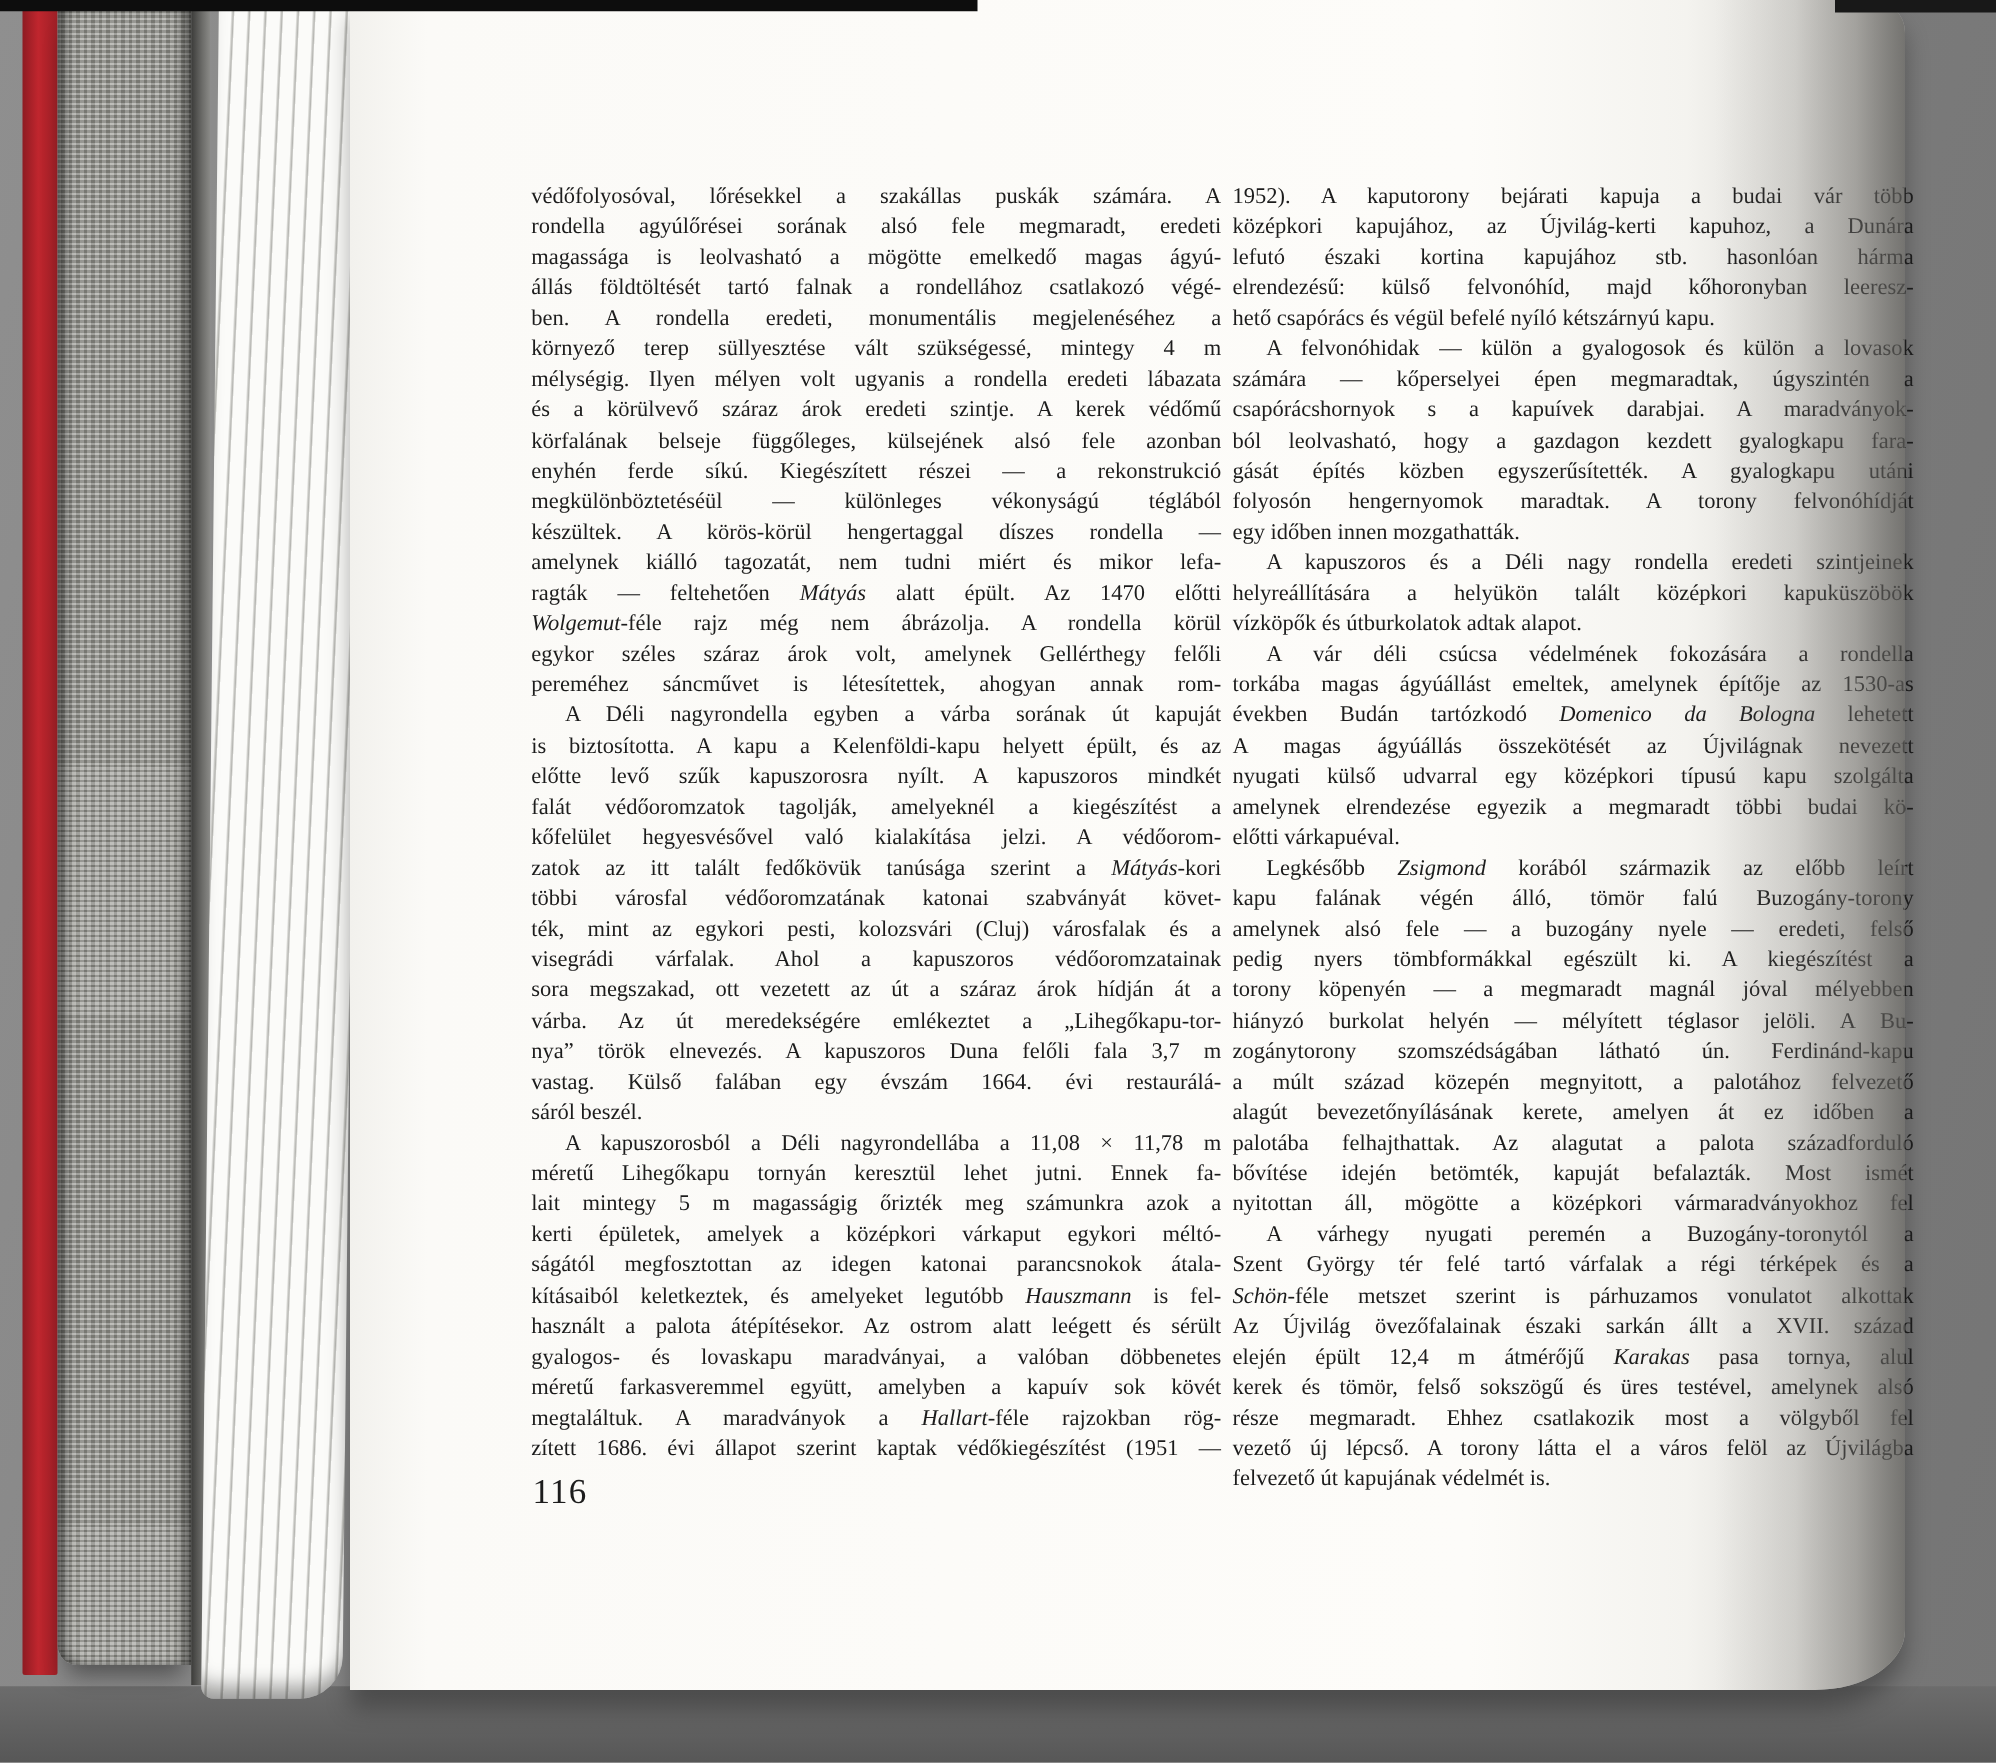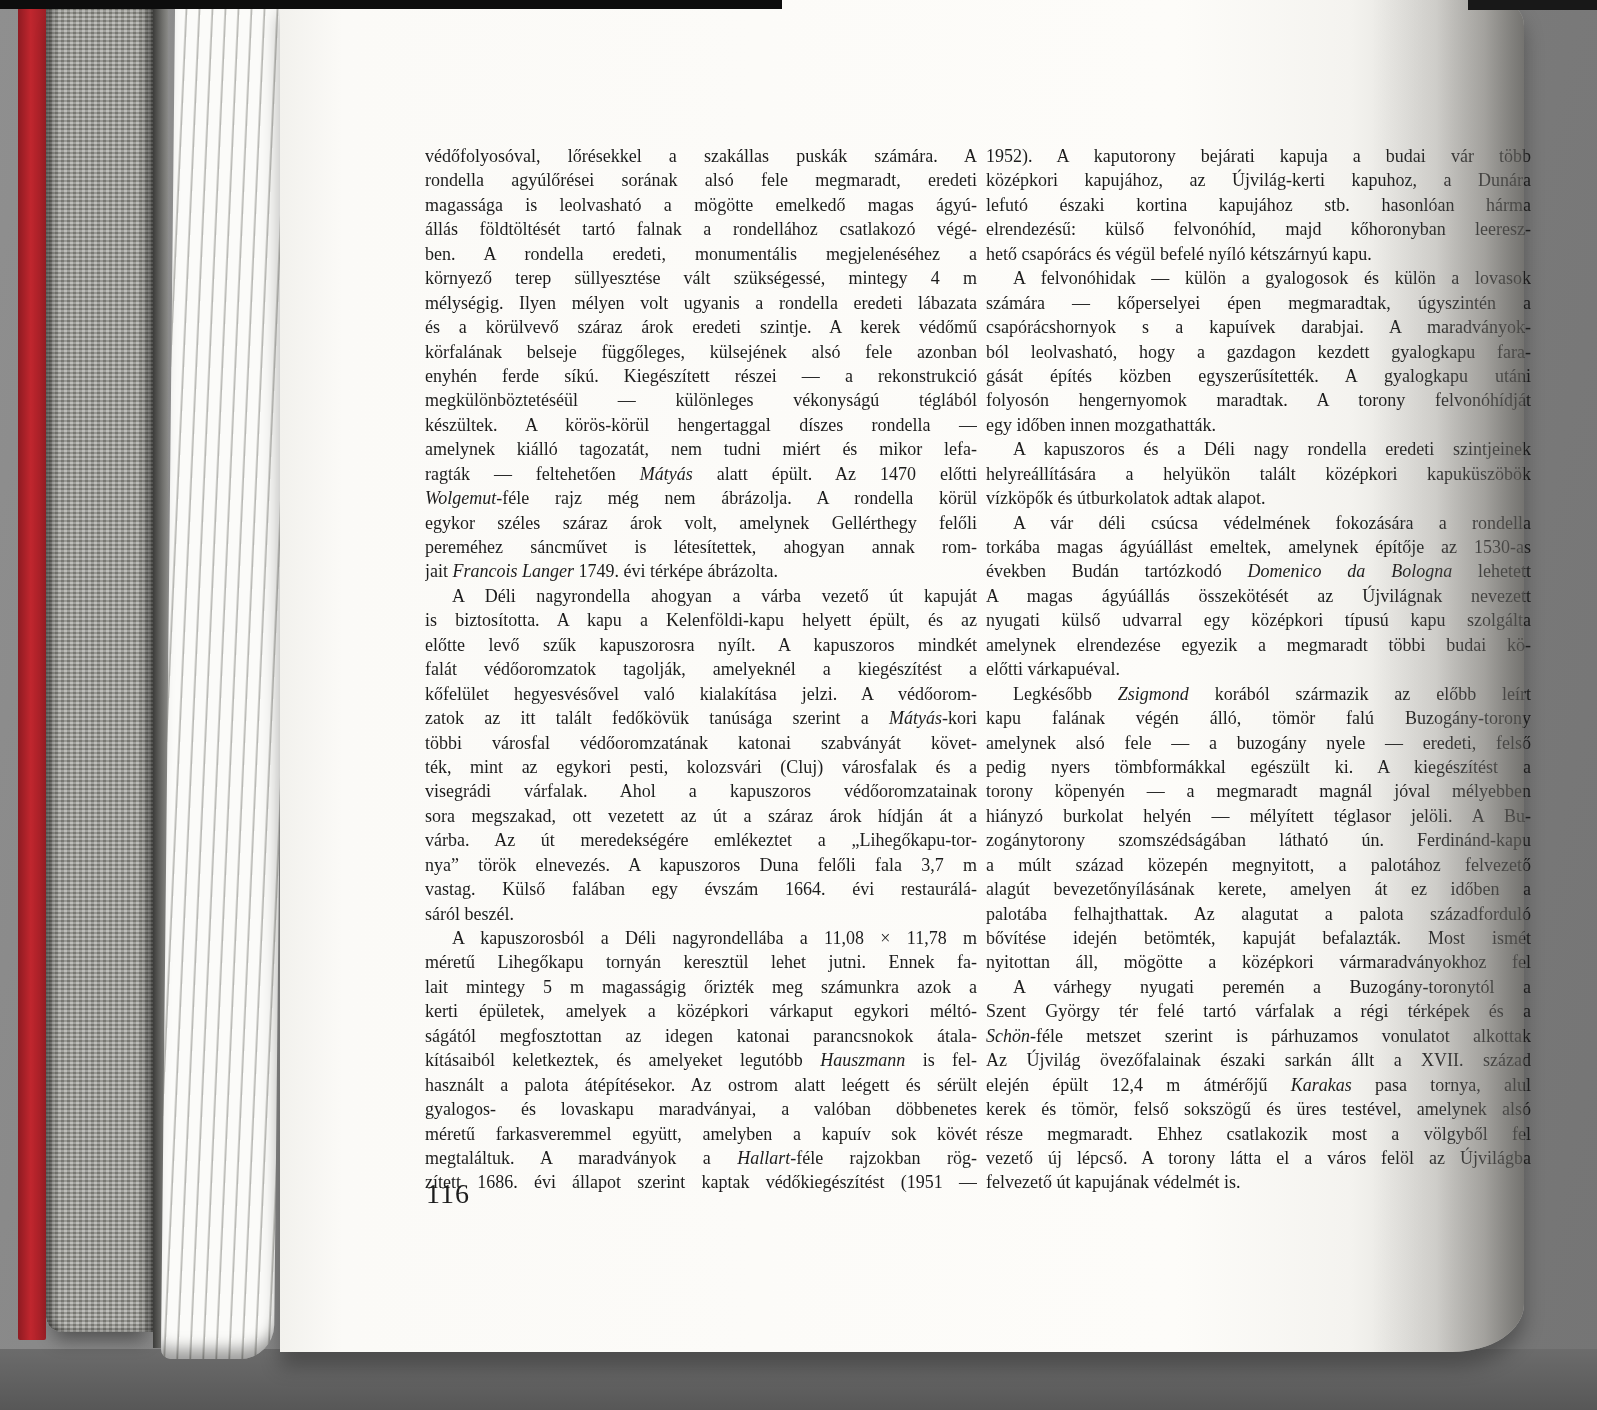--- a/index.html
+++ b/index.html
@@ -67,22 +67,21 @@
       <div class="line"><span>és a körülvevő száraz árok eredeti szintje. A kerek védőmű</span></div>
       <div class="line"><span>körfalának belseje függőleges, külsejének alsó fele azonban</span></div>
       <div class="line"><span>enyhén ferde síkú. Kiegészített részei — a rekonstrukció</span></div>
       <div class="line"><span>megkülönböztetéséül — különleges vékonyságú téglából</span></div>
       <div class="line"><span>készültek. A körös-körül hengertaggal díszes rondella —</span></div>
       <div class="line"><span>amelynek kiálló tagozatát, nem tudni miért és mikor lefa-</span></div>
       <div class="line"><span>ragták — feltehetően </span><i>Mátyás</i><span> alatt épült. Az 1470 előtti</span></div>
       <div class="line"><i>Wolgemut</i><span>-féle rajz még nem ábrázolja. A rondella körül</span></div>
       <div class="line"><span>egykor széles száraz árok volt, amelynek Gellérthegy felőli</span></div>
       <div class="line"><span>pereméhez sáncművet is létesítettek, ahogyan annak rom-</span></div>
-      <div class="line end"><span>jait </span><i>Francois Langer</i><span> 1749. évi térképe ábrázolta.</span></div>
-      <div class="line in"><span>A Déli nagyrondella ahogyan a várba vezető út kapuját</span></div>
+      <div class="line in"><span>A Déli nagyrondella egyben a várba sorának út kapuját</span></div>
       <div class="line"><span>is biztosította. A kapu a Kelenföldi-kapu helyett épült, és az</span></div>
       <div class="line"><span>előtte levő szűk kapuszorosra nyílt. A kapuszoros mindkét</span></div>
       <div class="line"><span>falát védőoromzatok tagolják, amelyeknél a kiegészítést a</span></div>
       <div class="line"><span>kőfelület hegyesvésővel való kialakítása jelzi. A védőorom-</span></div>
       <div class="line"><span>zatok az itt talált fedőkövük tanúsága szerint a </span><i>Mátyás</i><span>-kori</span></div>
       <div class="line"><span>többi városfal védőoromzatának katonai szabványát követ-</span></div>
       <div class="line"><span>ték, mint az egykori pesti, kolozsvári (Cluj) városfalak és a</span></div>
       <div class="line"><span>visegrádi várfalak. Ahol a kapuszoros védőoromzatainak</span></div>
       <div class="line"><span>sora megszakad, ott vezetett az út a száraz árok hídján át a</span></div>
       <div class="line"><span>várba. Az út meredekségére emlékeztet a „Lihegőkapu-tor-</span></div>

